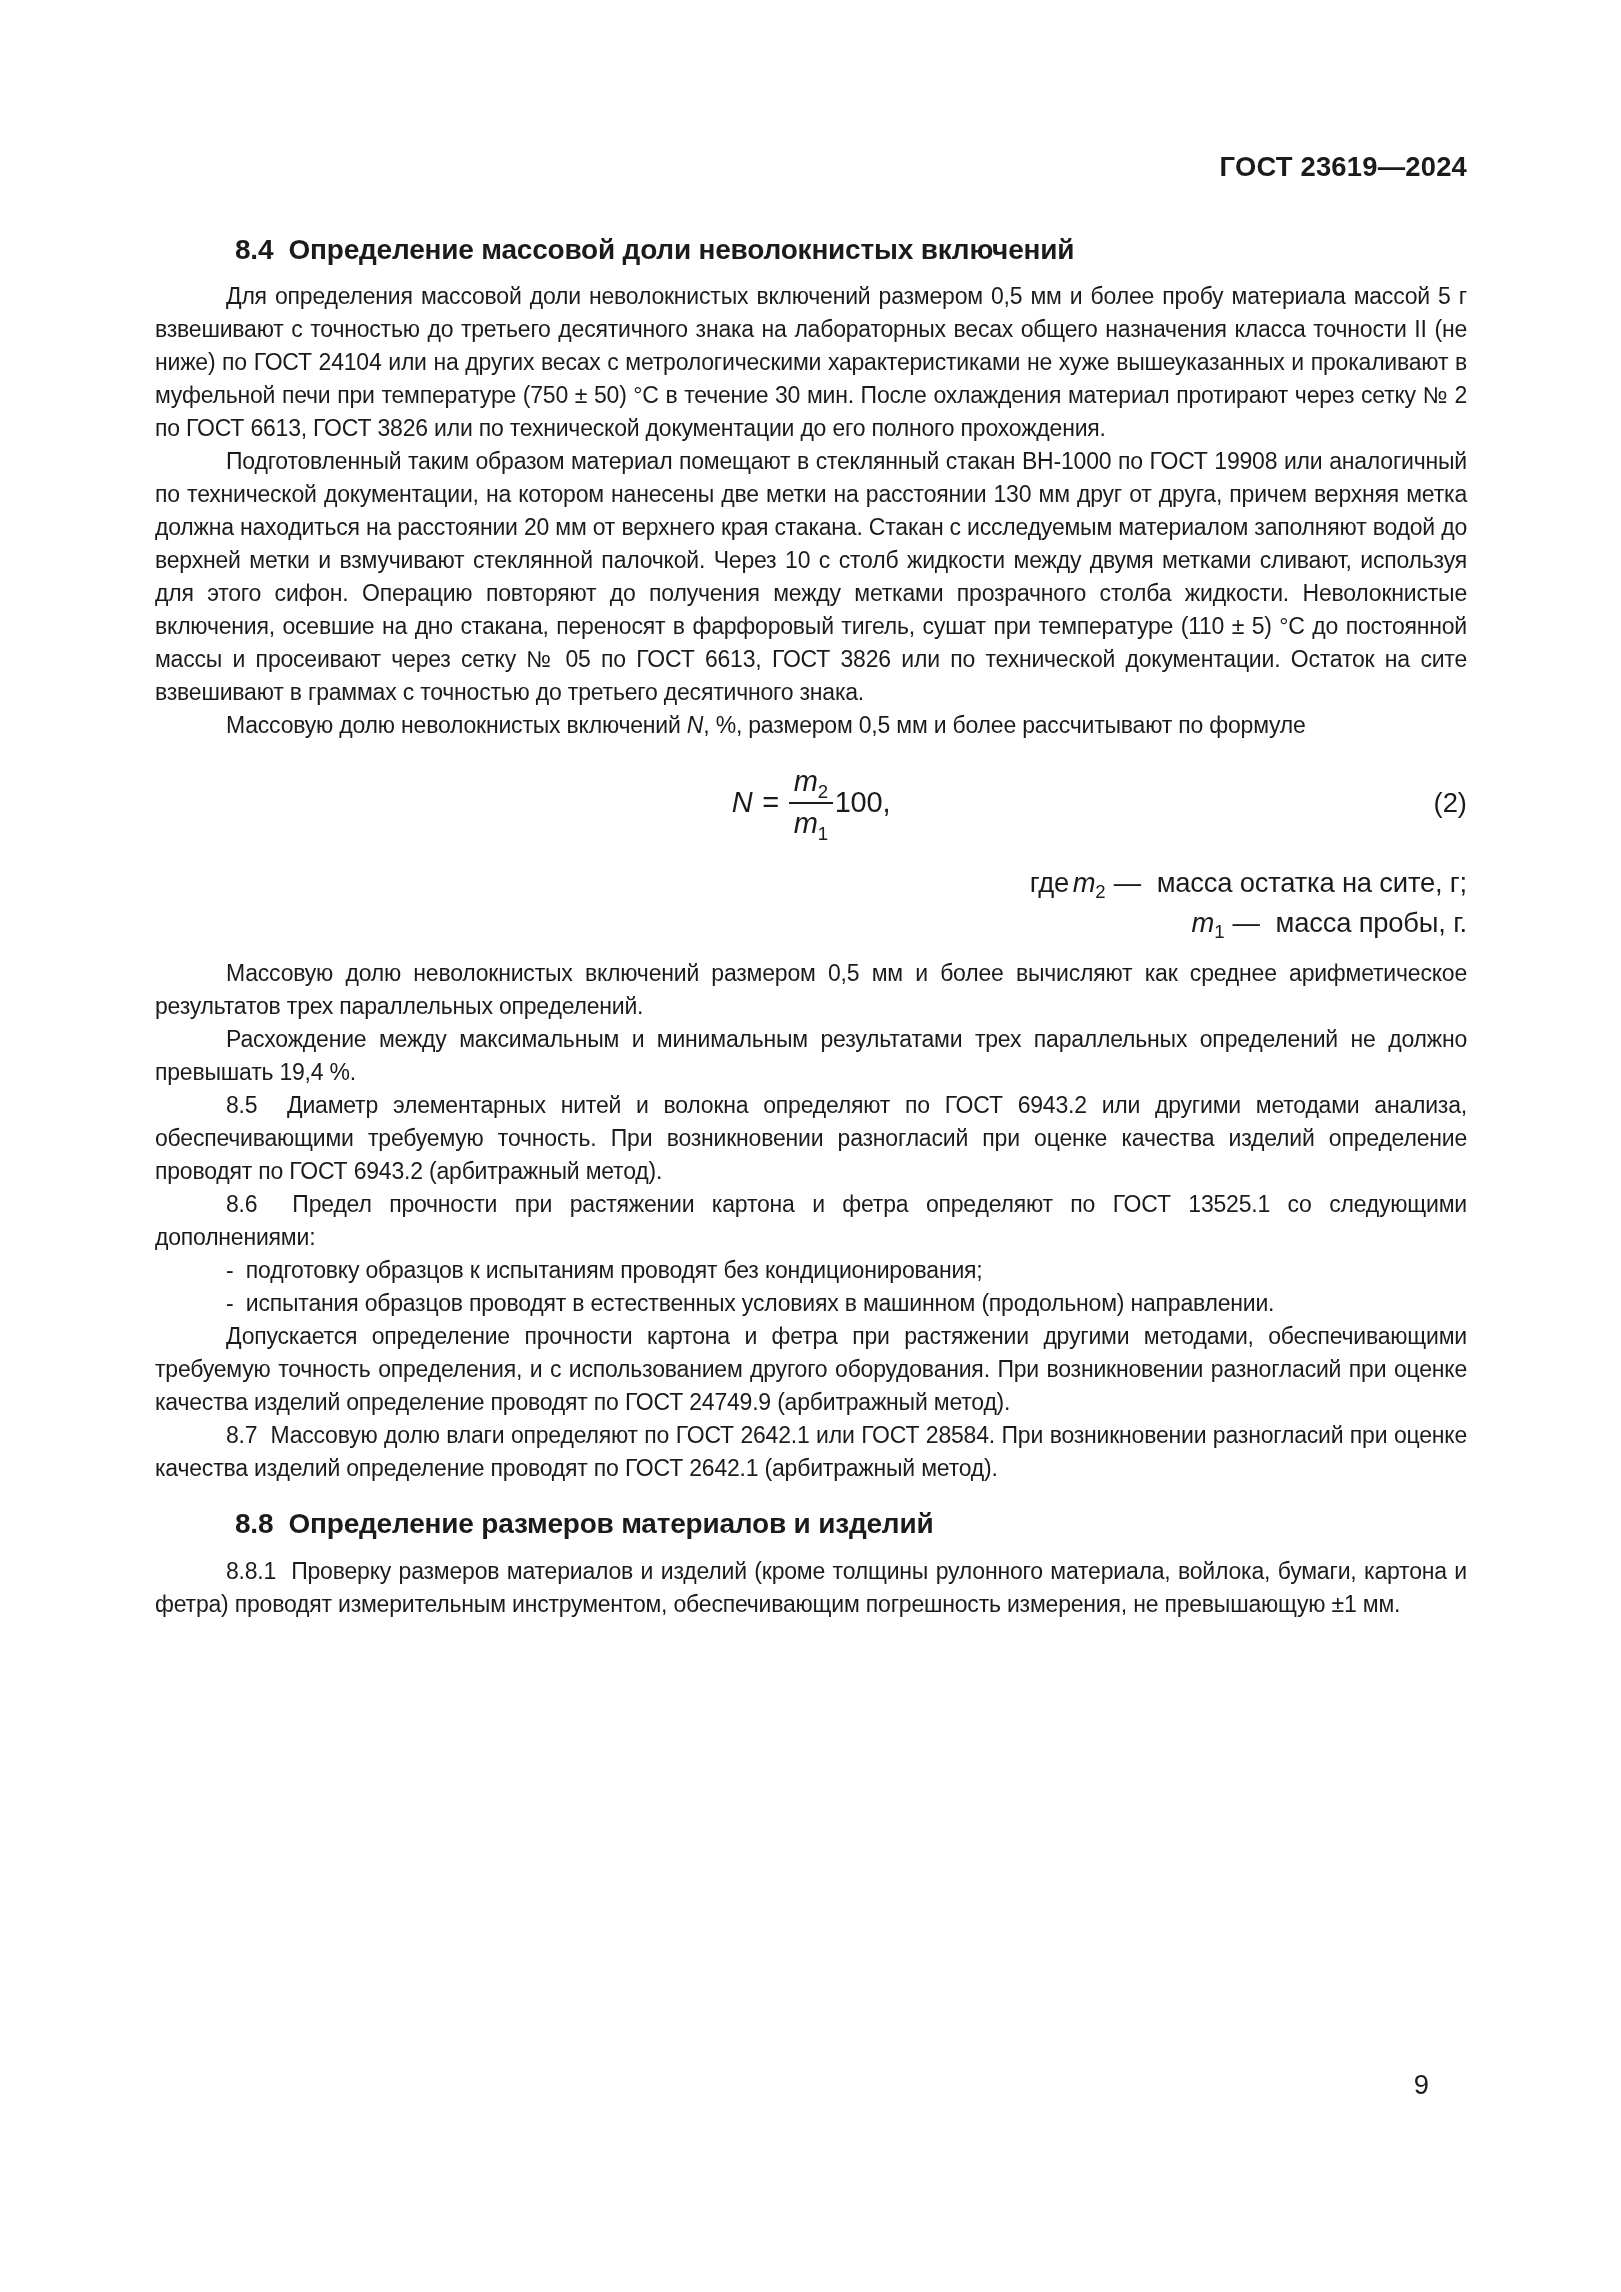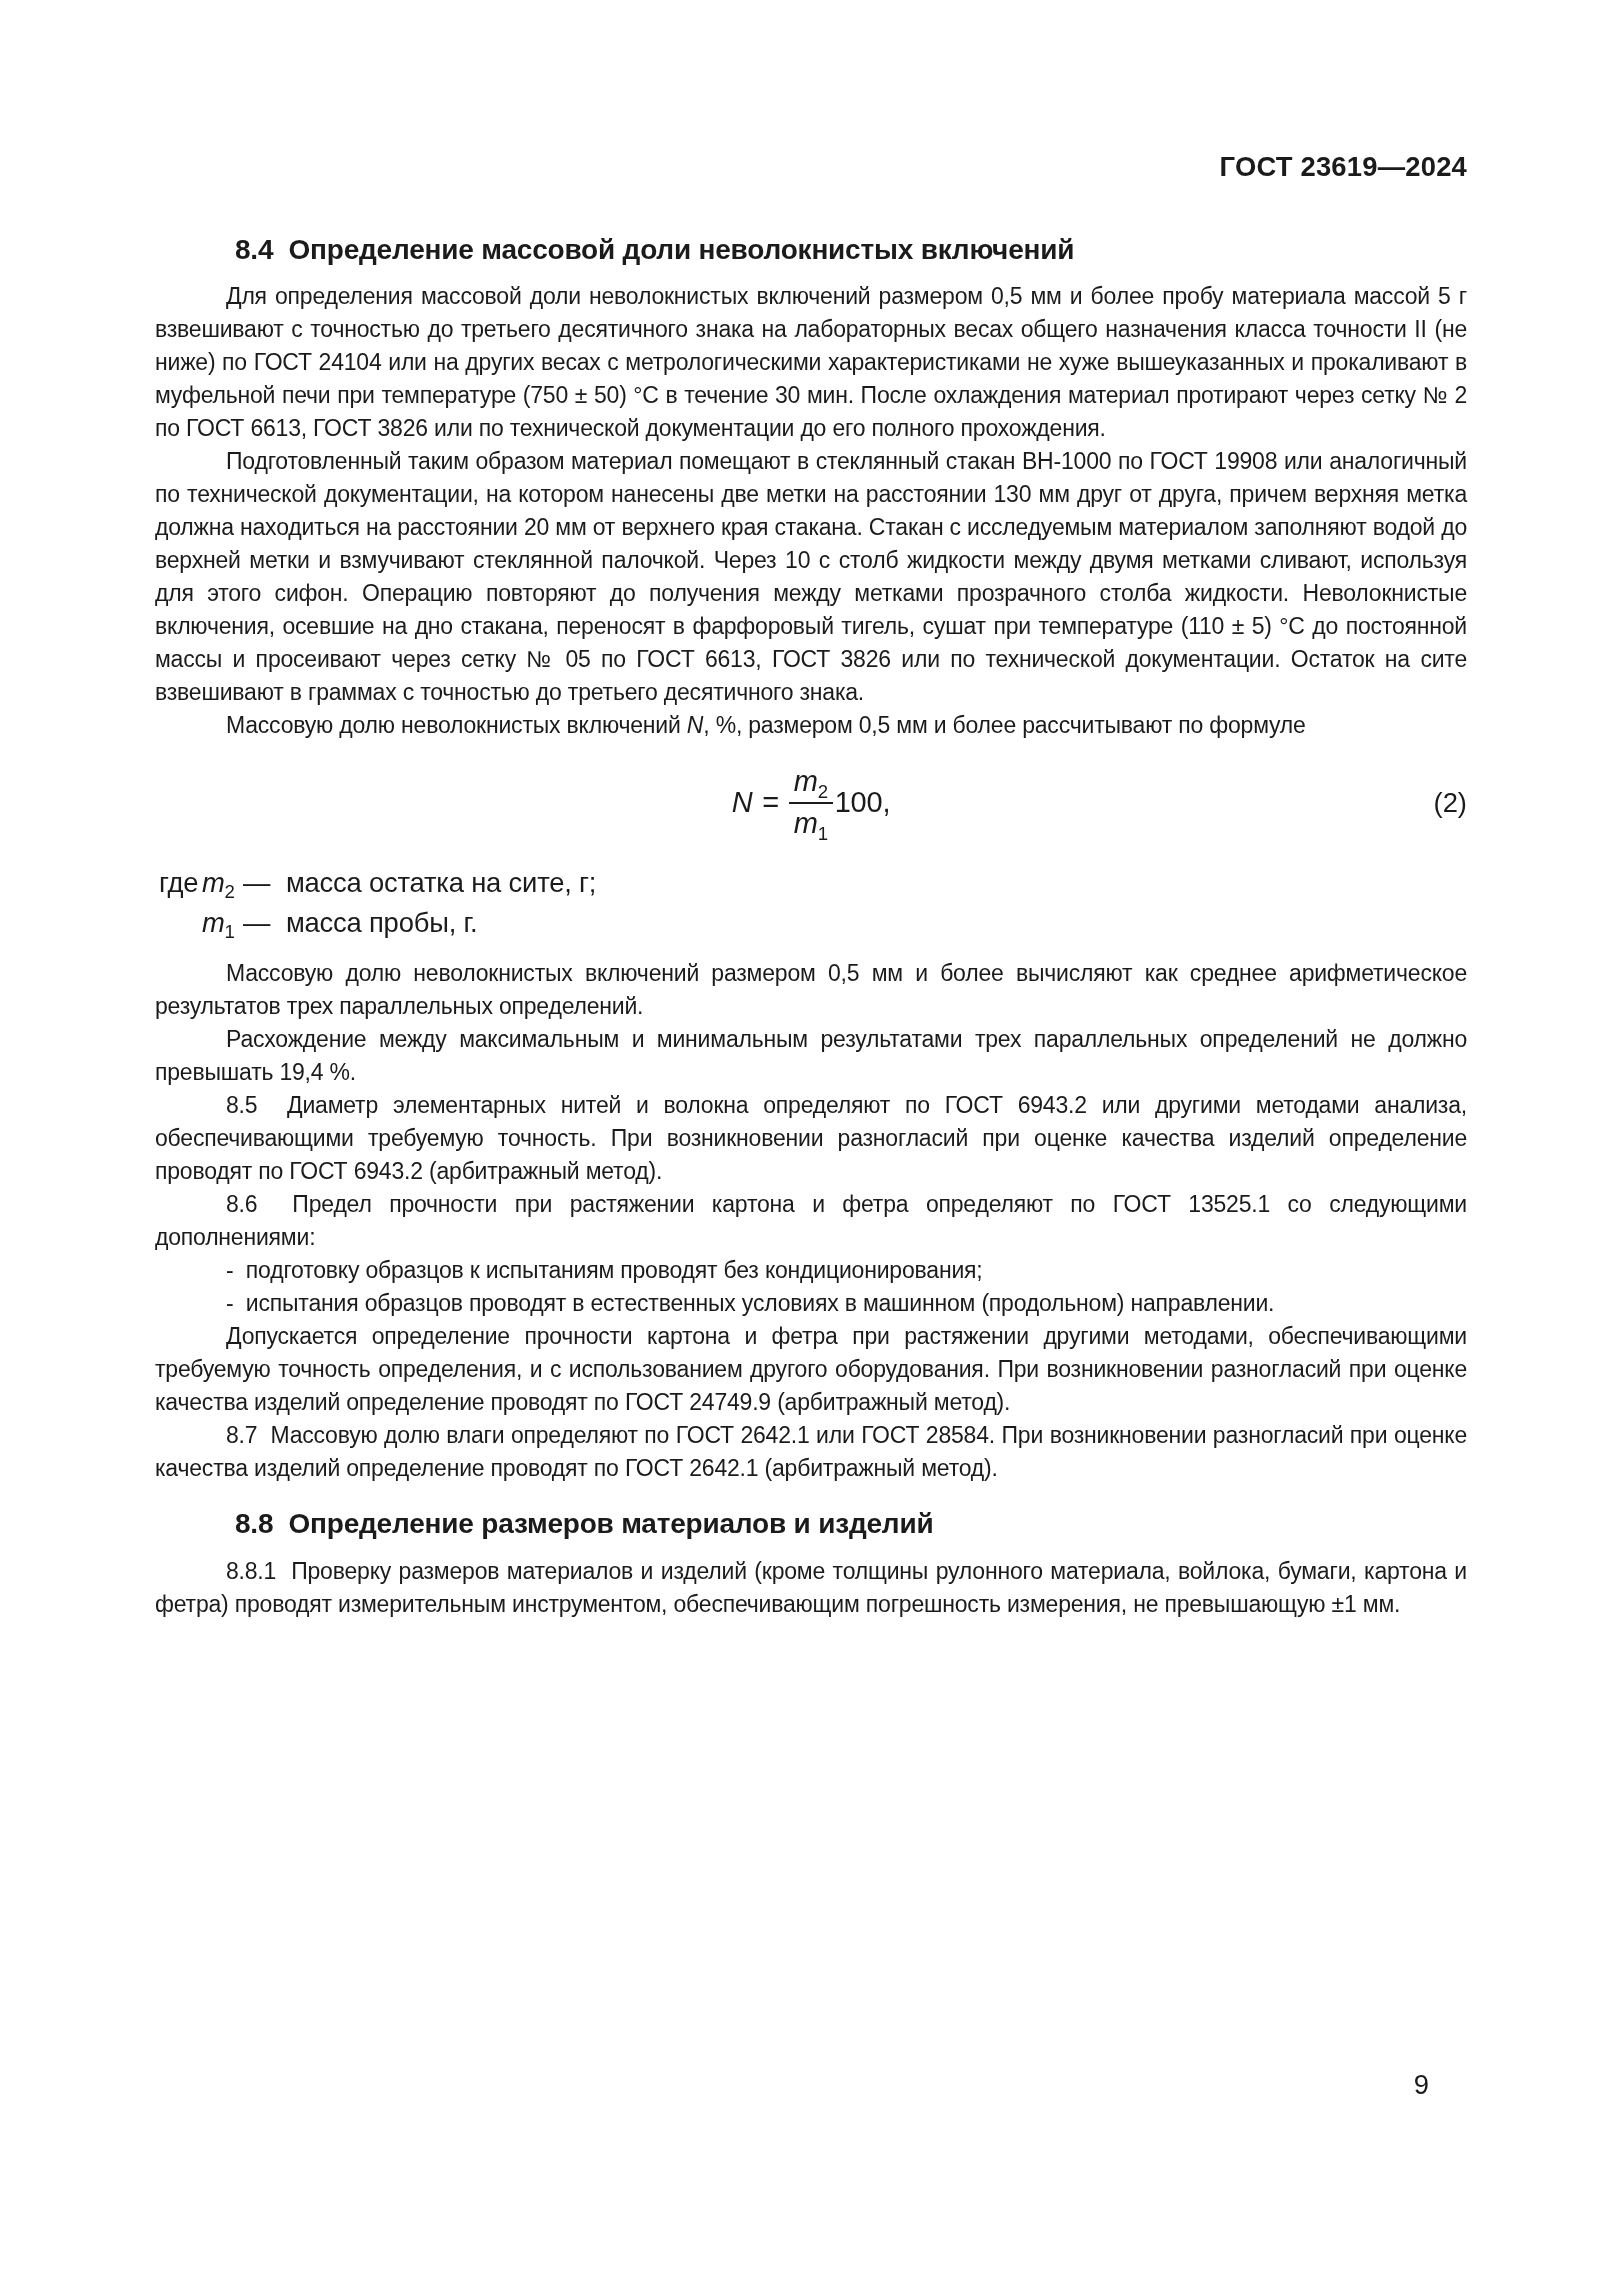--- a/index.html
+++ b/index.html
@@ -89,20 +89,21 @@
     font-size: 27.4px;
   }
   .where { margin: 11.8px 0 13.7px 0; }
   .where-row {
     display: flex;
     align-items: baseline;
     font-size: 27.4px;
     line-height: 40px;
     letter-spacing: -0.2px;
     padding-left: 3.9px;
+    justify-content: flex-end;
   }
   .where-label { width: 43px; flex: none; }
   .where-sym { width: 39px; flex: none; }
   .where-dash { width: 43px; flex: none; padding-left: 2px; }
   .page-number {
     position: absolute;
     top: 2070px;
     right: 154px;
     font-size: 27.4px;
     line-height: 29px;

